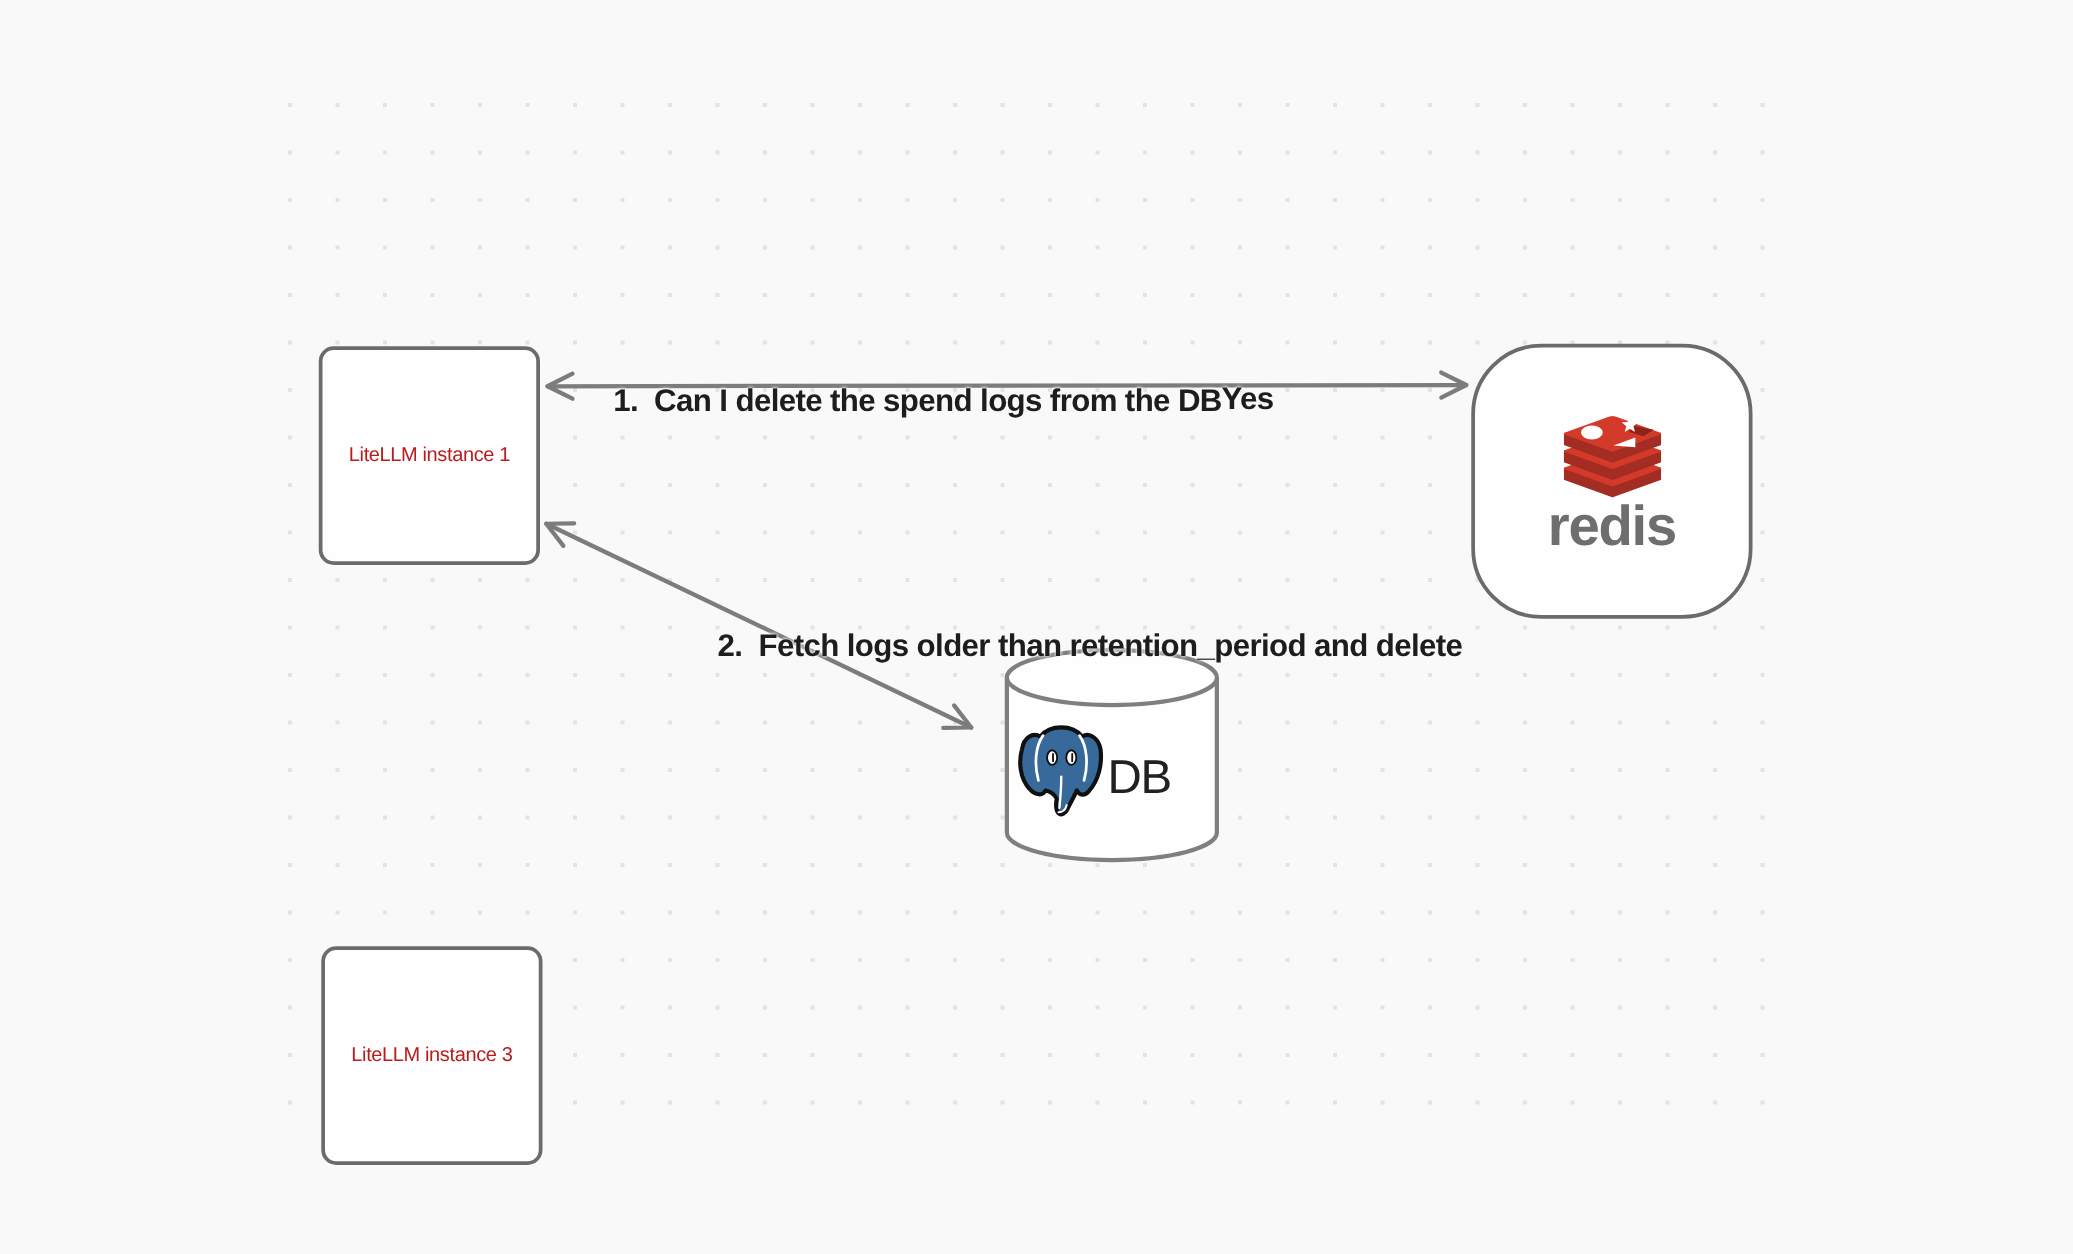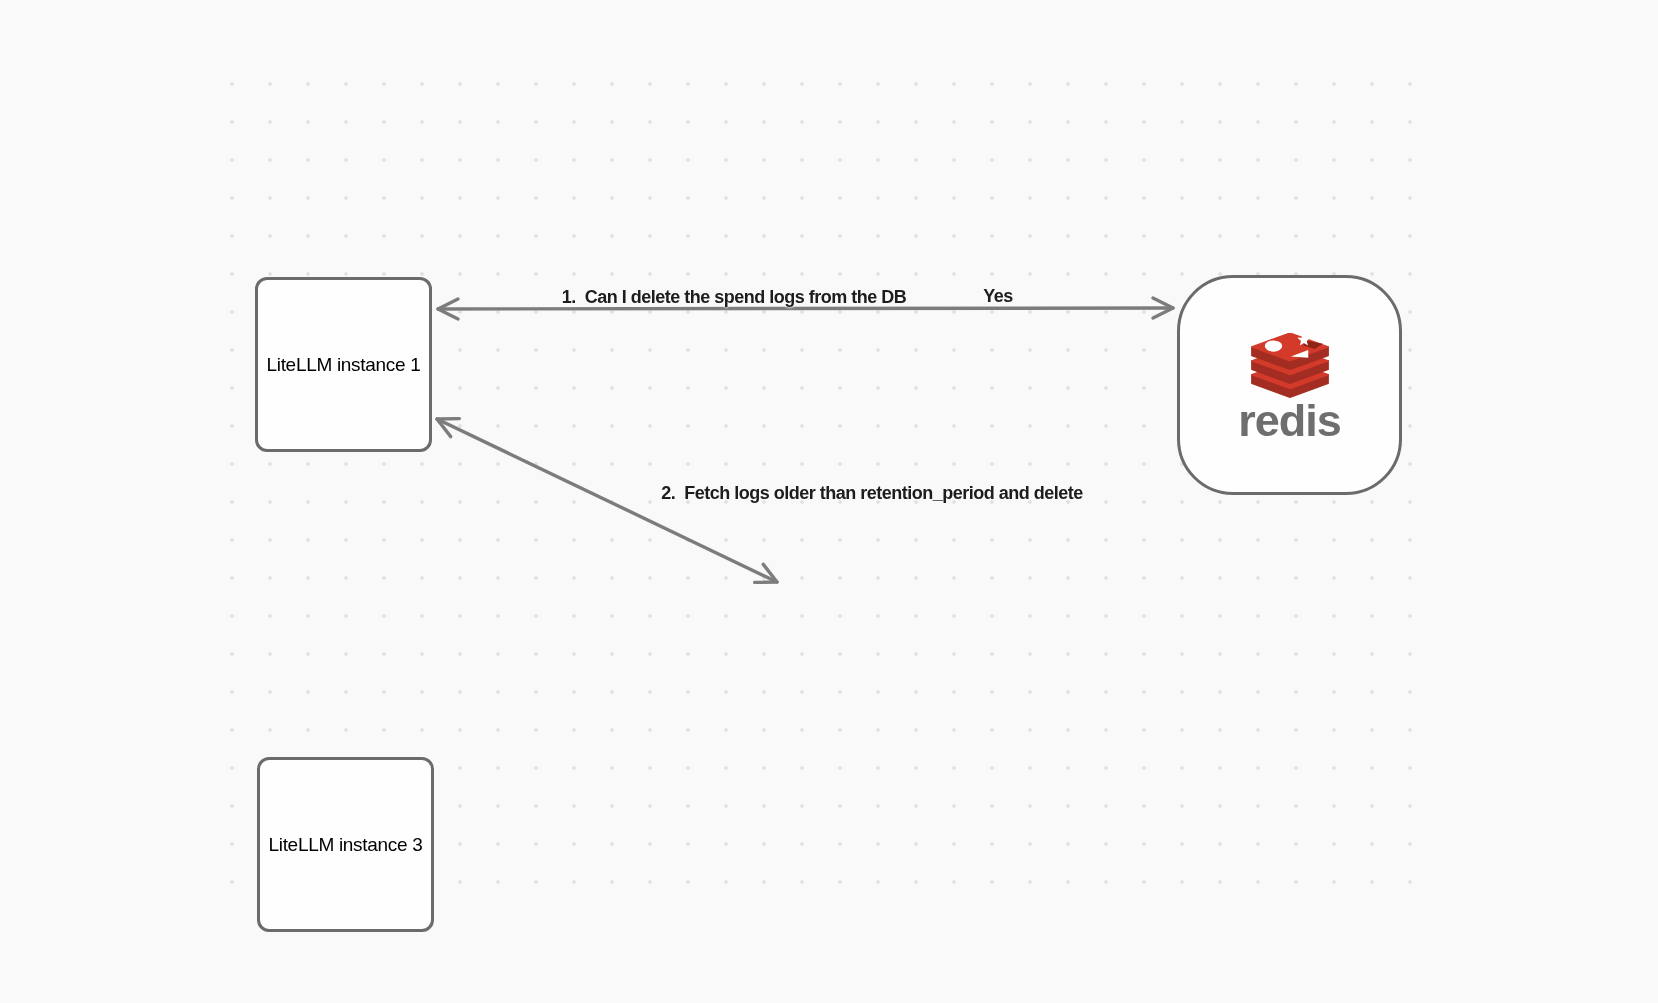--- a/index.html
+++ b/index.html
@@ -32,23 +32,23 @@
     display: flex;
     align-items: center;
     justify-content: center;
   }
   .litellm-node {
     width: 177px;
     height: 175px;
     border-radius: 12px;
   }
   .node-label {
-    font-size: 19px;
+    font-size: 16px;
     letter-spacing: -0.3px;
-    color: #000000;
+    color: #b91c1c;
   }
   #node-instance-1 { left: 255px; top: 277px; }
   #node-instance-2 { left: 257px; top: 517px; }
   #node-instance-3 { left: 257px; top: 757px; }
   #node-redis {
     left: 1177px;
     top: 275px;
     width: 225px;
     height: 220px;
     border-radius: 56px;
@@ -91,25 +91,26 @@
     position: absolute;
     left: 0;
     top: 0;
     pointer-events: none;
   }
   .edges-svg line { pointer-events: stroke; }
   .edge-label {
     position: absolute;
     transform: translate(-50%, -50%);
     font-weight: bold;
-    font-size: 18px;
+    font-size: 25px;
     letter-spacing: -0.5px;
     color: #1d1d1f;
     white-space: pre;
     text-shadow: 0 0 3px #f9f9f9, 0 0 3px #f9f9f9;
+    margin-top: 24px;
   }
   #edge1-label { left: 734px; top: 297px; }
   #edge1-response { left: 998px; top: 296px; }
   #edge2-label { left: 872px; top: 493px; }
 </style>
 </head>
 <body>
 
 <div id="canvas">
 
@@ -150,18 +151,48 @@
         <path d="M0,16 L44,0 L88,16 L44,32 Z" fill="#d33a2a" stroke="#d33a2a" stroke-width="1.5" stroke-linejoin="round"></path>
         <path d="M64,9 L82,12.5 L72.5,18.5 L59,14.5 Z" fill="#8c2418"></path>
         <ellipse cx="25" cy="15" rx="10" ry="6.5" fill="#ffffff"></ellipse>
         <path d="M60,0 L62.1,5.2 L67.6,5.5 L63.3,9.1 L64.7,14.5 L60,11.5 L55.3,14.5 L56.7,9.1 L52.4,5.5 L57.9,5.2 Z" fill="#ffffff"></path>
         <path d="M45,27 L65,19.5 L65,28.5 Z" fill="#ffffff"></path>
       </g>
     </svg>
     <div class="redis-wordmark">redis</div>
   </div>
 
+  <div id="node-db">
+    <svg class="cyl-svg" width="175" height="174" viewBox="0 0 175 174">
+      <path d="M3.5,24 L3.5,148 A84,22 0 0 0 171.5,148 L171.5,24" fill="#fefefe" stroke="#7f7f7f" stroke-width="3.4"></path>
+      <ellipse cx="87.5" cy="24" rx="84" ry="22" fill="#fefefe" stroke="#7f7f7f" stroke-width="3.4"></ellipse>
+    </svg>
+    <svg class="pg-elephant" viewBox="0 0 100 104">
+      <path d="M50,4
+               C60,4 68,8 73,14
+               C81,9 91,16 93,28
+               C95,44 91,62 80,74
+               C76,79 70,79 67,73
+               C64,80 60,87 57,93
+               C55,98 50,101 47,98
+               C44,95 44,88 45,82
+               C42,76 38,74 33,73
+               C30,79 22,79 15,71
+               C5,60 3,42 7,28
+               C9,15 19,9 27,14
+               C32,8 40,4 50,4 Z" fill="#38699b" stroke="#101010" stroke-width="4.5" stroke-linejoin="round"></path>
+      <path d="M30,13 C22,24 20,44 25,62" fill="none" stroke="#ffffff" stroke-width="3" stroke-linecap="round"></path>
+      <path d="M70,13 C78,24 80,44 75,62" fill="none" stroke="#ffffff" stroke-width="3" stroke-linecap="round"></path>
+      <ellipse cx="40" cy="37" rx="5.5" ry="8" fill="#ffffff" stroke="#101010" stroke-width="2"></ellipse>
+      <ellipse cx="61" cy="37" rx="5.5" ry="8" fill="#ffffff" stroke="#101010" stroke-width="2"></ellipse>
+      <path d="M41,33 L41,41" stroke="#101010" stroke-width="2" stroke-linecap="round"></path>
+      <path d="M62,33 L62,41" stroke="#101010" stroke-width="2" stroke-linecap="round"></path>
+      <path d="M50,58 C50,70 49,82 48,92" fill="none" stroke="#ffffff" stroke-width="2.6" stroke-linecap="round"></path>
+      <path d="M47,97 C52,97 55,93 56,89" fill="none" stroke="#ffffff" stroke-width="2.2" stroke-linecap="round"></path>
+    </svg>
+    <span class="db-label">DB</span>
+  </div>
 
   <div id="edge1-label" class="edge-label">1.  Can I delete the spend logs from the DB</div>
   <div id="edge1-response" class="edge-label">Yes</div>
   <div id="edge2-label" class="edge-label">2.  Fetch logs older than retention_period and delete</div>
 
 </div>
 
 </body></html>

